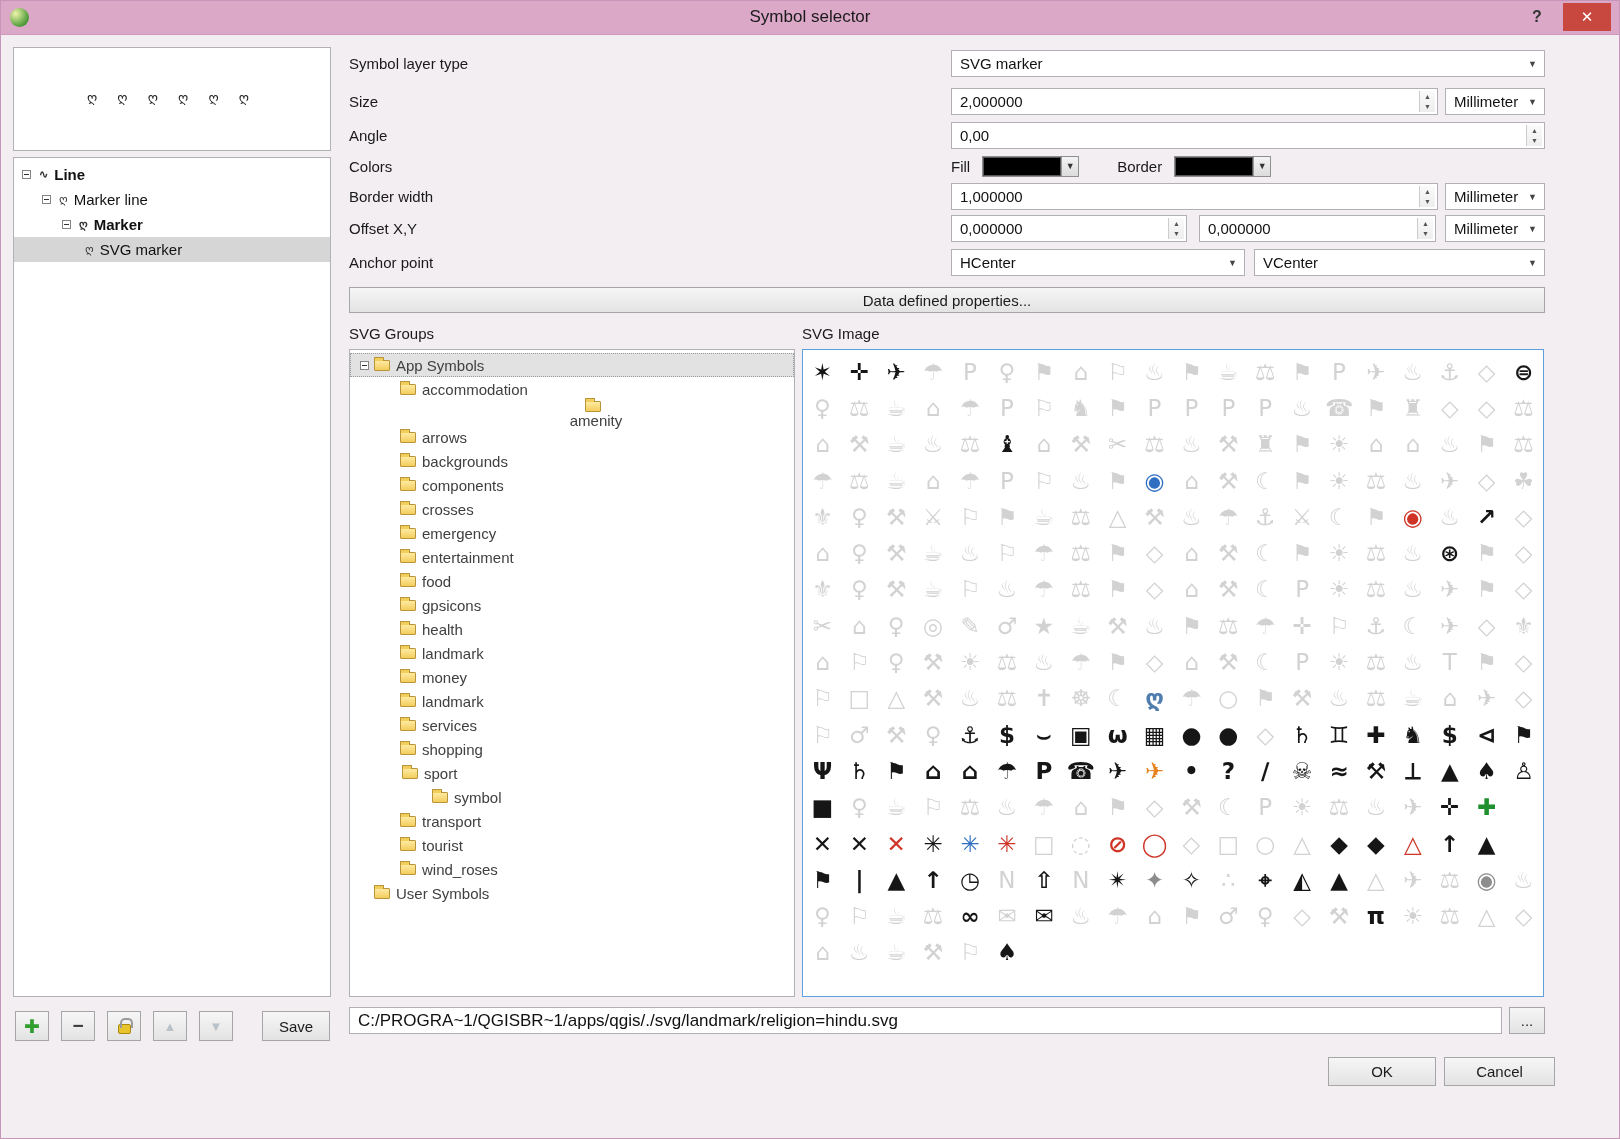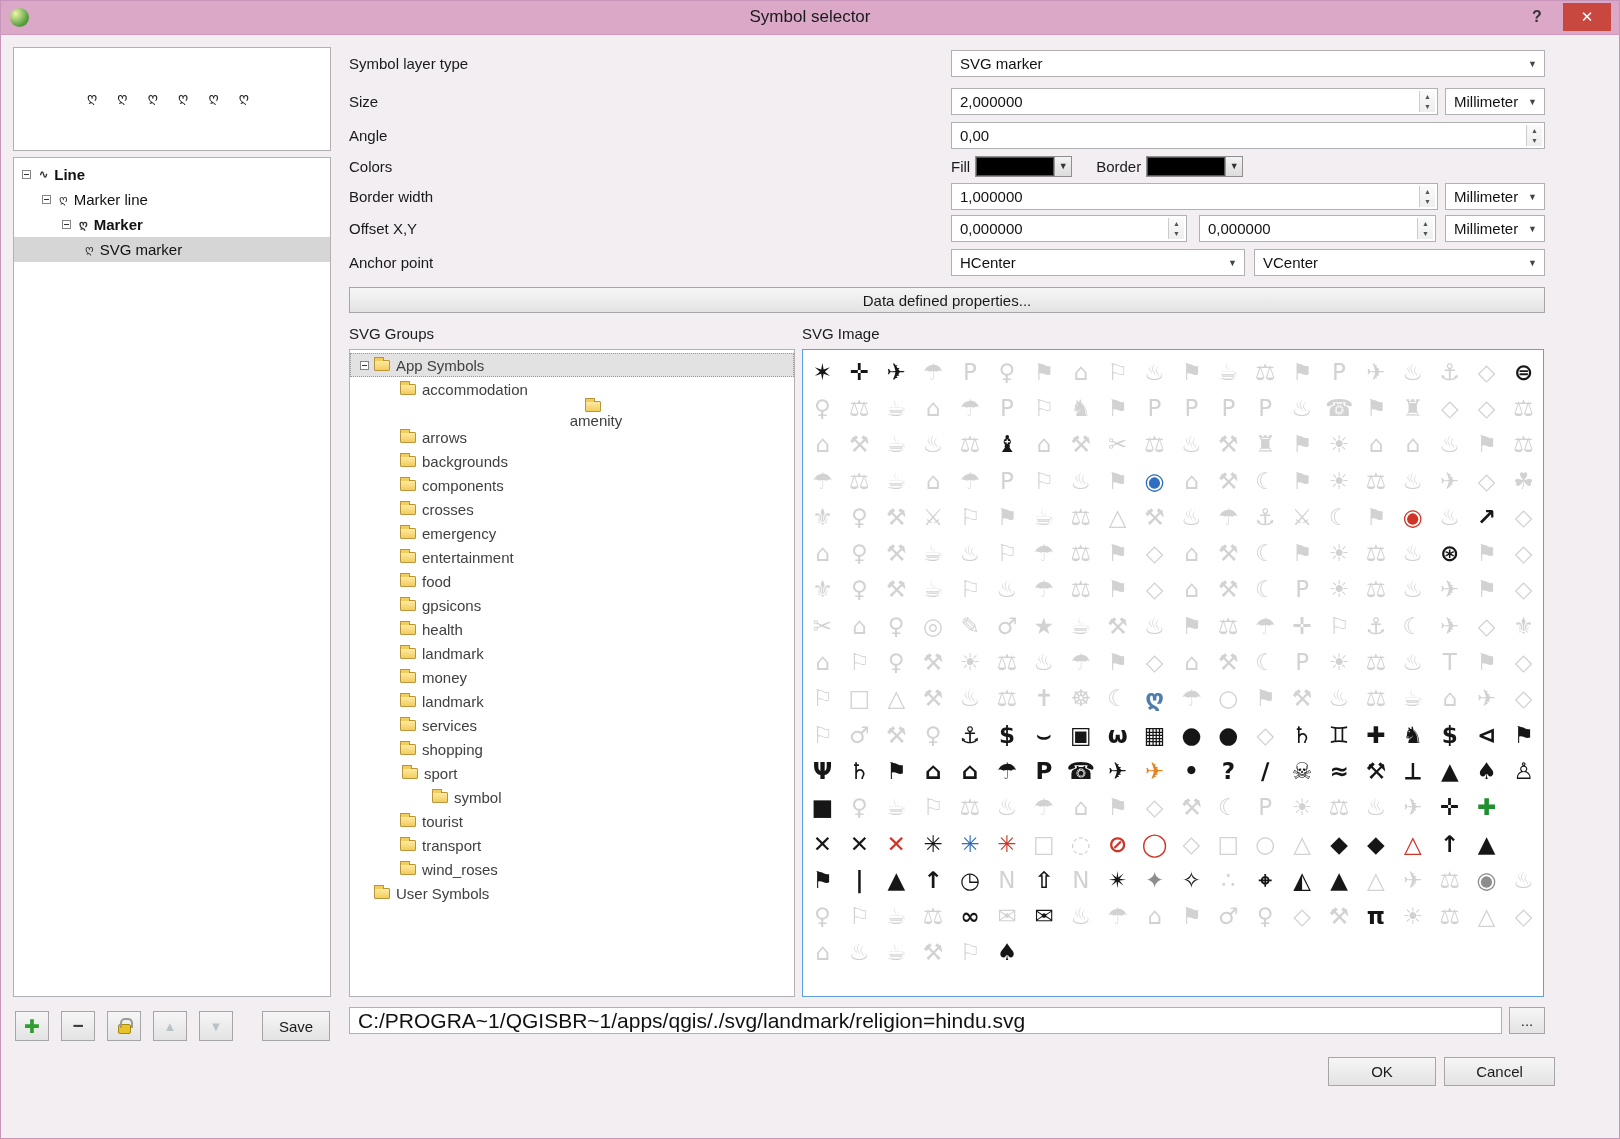--- a/index.html
+++ b/index.html
@@ -11,21 +11,21 @@
 .title{position:absolute;left:0;right:0;top:6px;text-align:center;font-size:17px;color:#1a1a1a}
 .helpbtn{position:absolute;right:64px;top:2px;width:36px;height:28px;text-align:center;line-height:28px;font-size:16px;font-weight:bold;color:#333}
 .closebtn{position:absolute;right:8px;top:2px;width:48px;height:28px;background:#c8473f;color:#fff;text-align:center;line-height:28px;font-size:15px}
 
 .panel{position:absolute;background:#fff;border:1px solid #b1b1b5;overflow:hidden}
 .lbl{position:absolute;font-size:15px;color:#1a1a1a;white-space:nowrap}
 .btn{position:absolute;background:linear-gradient(#f6f6f6,#e3e3e3);border:1px solid #a6a6a6;display:flex;align-items:center;justify-content:center;font-size:15px;color:#1a1a1a}
 .combo,.spin{position:absolute;background:#fff;border:1px solid #b1b1b5;font-size:15px;color:#111;display:flex;align-items:center;padding:0 24px 0 8px;white-space:nowrap}
 .combo .ar{position:absolute;right:7px;top:50%;transform:translateY(-52%);font-size:9px;color:#444}
 .spin .sb{position:absolute;right:2px;top:2px;bottom:2px;width:16px;display:flex;flex-direction:column;justify-content:space-between;align-items:center;font-size:7px;color:#555;border-left:1px solid #ccc;padding:2px 0;background:linear-gradient(#fafafa,#eee)}
-.rowflex{position:absolute;display:flex;align-items:center;gap:5px;font-size:15px;color:#1a1a1a}
+.rowflex{position:absolute;display:flex;align-items:center;gap:12px;font-size:15px;color:#1a1a1a}
 .swcombo{display:flex;align-items:center;border:1px solid #8f8f8f;height:21px;background:#fff}
 .swatch{width:78px;height:19px;background:#000;border:1px solid #555}
 .scar{width:17px;height:19px;text-align:center;line-height:19px;font-size:9px;color:#333;border-left:1px solid #999;background:linear-gradient(#f3f3f3,#dcdcdc)}
 
 .trow{display:flex;align-items:center;height:25px;font-size:15px;color:#111}
 .trow.b{font-weight:bold}
 .trow.sel{background:#d6d6d6}
 .mini{font-size:11px;color:#333;margin:0 6px 0 3px}
 .exp{width:9px;height:9px;border:1px solid #848484;background:#fff;position:relative;margin-right:5px;flex:none}
 .exp::after{content:"";position:absolute;left:1px;right:1px;top:3px;height:1px;background:#333}
@@ -42,21 +42,21 @@
 .ck{color:#161616;font-weight:bold}
 .cb{color:#2f6ec0;font-weight:bold}
 .cr{color:#cf3426;font-weight:bold}
 .co{color:#e8821e;font-weight:bold}
 .cg{color:#1f8f2f;font-weight:bold}
 .cd{color:#8d8d8d;font-weight:bold}
 .ct{color:#4f7eae;font-weight:bold}
 
 .prevsyms{position:absolute;left:0;right:0;top:42px;text-align:center;font-size:13px;color:#222;letter-spacing:8px;font-family:"DejaVu Sans",sans-serif}
 
-.field{position:absolute;background:#fff;border:1px solid #b1b1b5;font-size:21px;color:#111;padding:0 8px;font-family:"Liberation Sans",sans-serif}
+.field{position:absolute;background:#fff;border:1px solid #b1b1b5;font-size:17px;color:#111;padding:0 8px;font-family:"Liberation Sans",sans-serif}
 
 .plus{color:#2f9e2f;font-weight:bold;font-size:19px;font-family:"DejaVu Sans",sans-serif}
 .minus{color:#3a3a3a;font-weight:bold;font-size:19px}
 .tri{color:#b9c2c9;font-size:13px}
 .lock{position:relative;width:13px;height:10px;background:#e7c32c;border:1px solid #a8880e;border-radius:2px;margin-top:5px}
 .lock::before{content:"";position:absolute;left:1px;top:-7px;width:9px;height:8px;border:2px solid #9a9a9a;border-bottom:none;border-radius:5px 5px 0 0}
 </style>
 </head>
 <body>
 
@@ -274,25 +274,25 @@
     <div class="grow" style="padding-left: 52px;">
       <span class="folder"></span>
       <span>sport</span>
     </div>
     <div class="grow" style="padding-left: 50px; margin-left: 32px;">
       <span class="folder"></span>
       <span>symbol</span>
     </div>
     <div class="grow" style="padding-left: 50px;">
       <span class="folder"></span>
+      <span>transport</span>
+    </div>
+    <div class="grow" style="padding-left: 50px;">
+      <span class="folder"></span>
       <span>tourist</span>
-    </div>
-    <div class="grow" style="padding-left: 50px;">
-      <span class="folder"></span>
-      <span>transport</span>
     </div>
     <div class="grow" style="padding-left: 50px;">
       <span class="folder"></span>
       <span>wind_roses</span>
     </div>
     <div class="grow" style="padding-left: 10px;">
       <span class="spc"></span>
       <span class="folder"></span>
       <span>User Symbols</span>
     </div>

